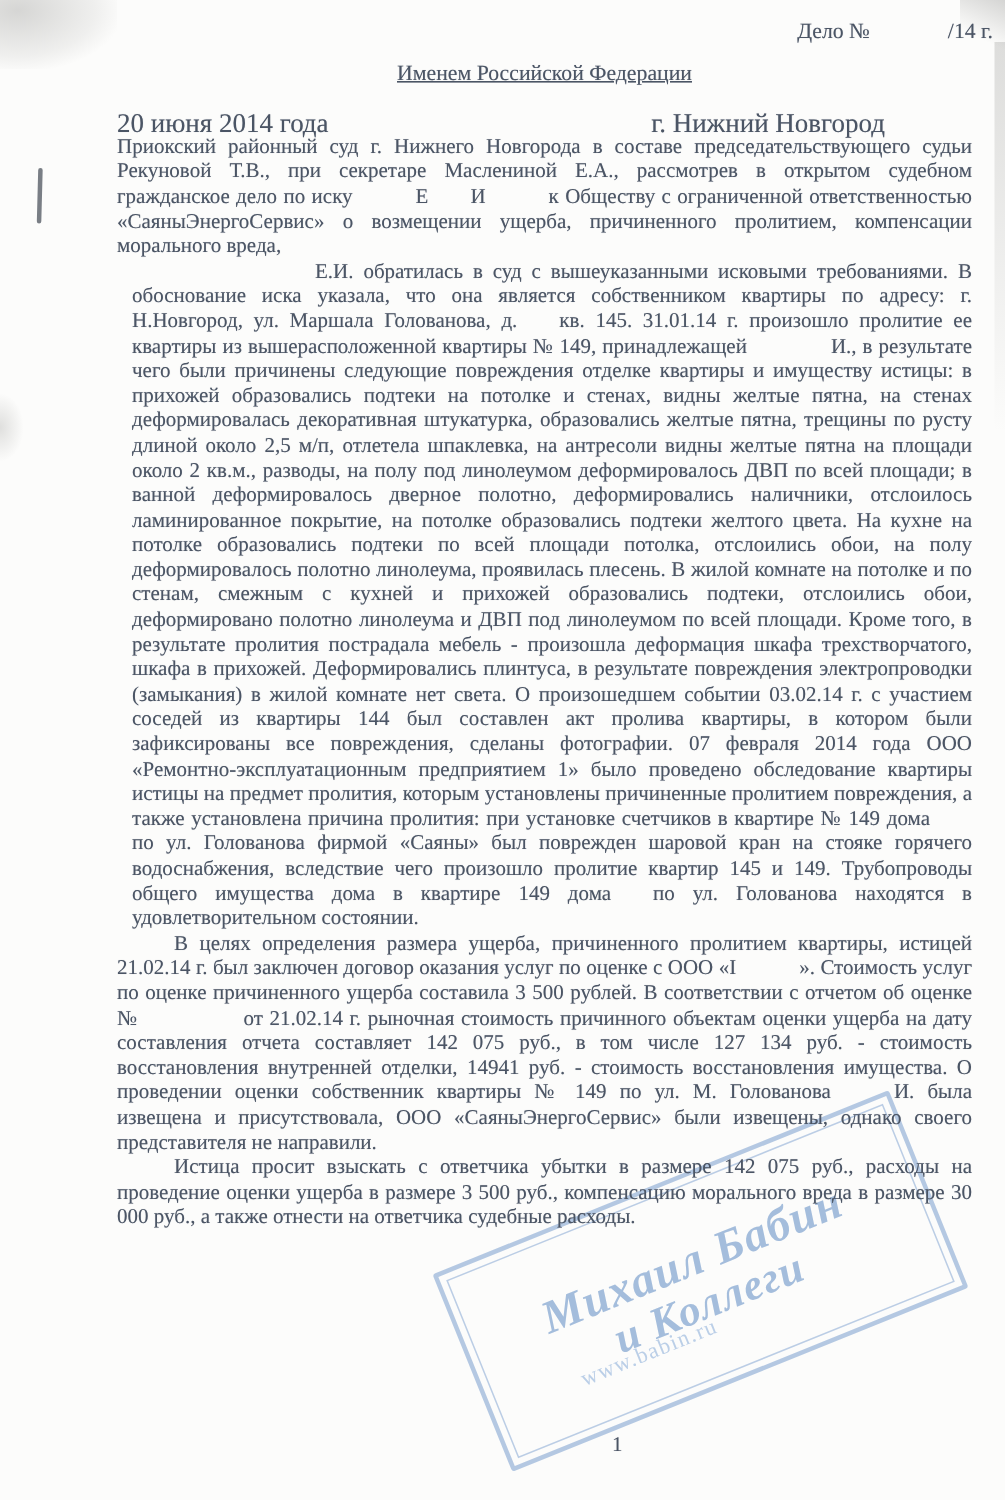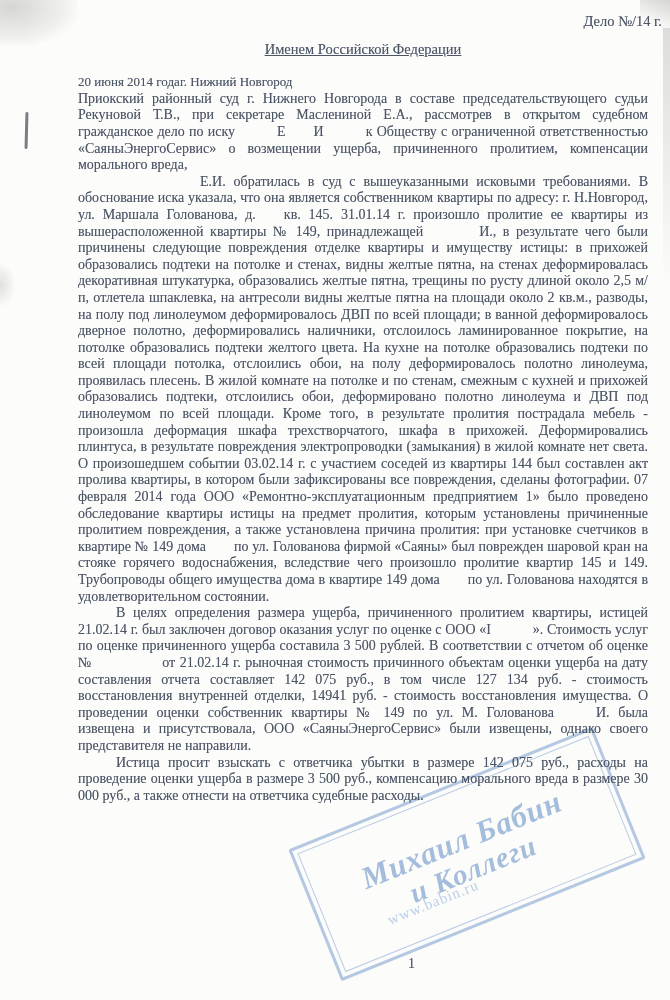--- a/index.html
+++ b/index.html
@@ -45,38 +45,38 @@
     font-size:15px;font-weight:normal;font-style:normal;
     color:rgba(168,194,226,0.78);letter-spacing:1px;
   }
   
   .content{
     position:absolute;left:78px;top:13px;width:570px;z-index:2;
     font-size:14px;line-height:16.6px;
     text-shadow:0 0 0.5px rgba(75,85,101,0.45);
   }
   .case-line{
-    display:flex;justify-content:flex-end;
+    display:flex;justify-content:flex-end;gap:52px;
     margin-right:-14px;font-size:14.5px;
   }
   .doc-title{
     margin-top:5px;text-align:center;
     font-size:15px;letter-spacing:6px;
   }
   .doc-subtitle{margin-top:11px;text-align:center;font-size:14.5px;text-decoration:underline;}
   .date-line{
-    margin-top:17px;display:flex;
-    padding-right:58px;font-size:13px;
+    margin-top:17px;display:flex;justify-content:space-between;
+    padding-right:58px;font-size:18px;
   }
   .para{margin:0;text-align:justify;}
   .section-heading{
     margin-top:15px;margin-bottom:17px;text-align:center;
     letter-spacing:4px;
   }
-  .indent-xl{text-indent:122px;}
+  .indent-xl{text-indent:122px;margin-left:10px;}
   .indent{text-indent:38px;}
   .page-number{
     position:absolute;left:408px;top:956px;z-index:2;font-size:14px;
     text-shadow:0 0 0.5px rgba(75,85,101,0.45);
   }
 </style>
 </head>
 <body>
 
 <div class="page">

